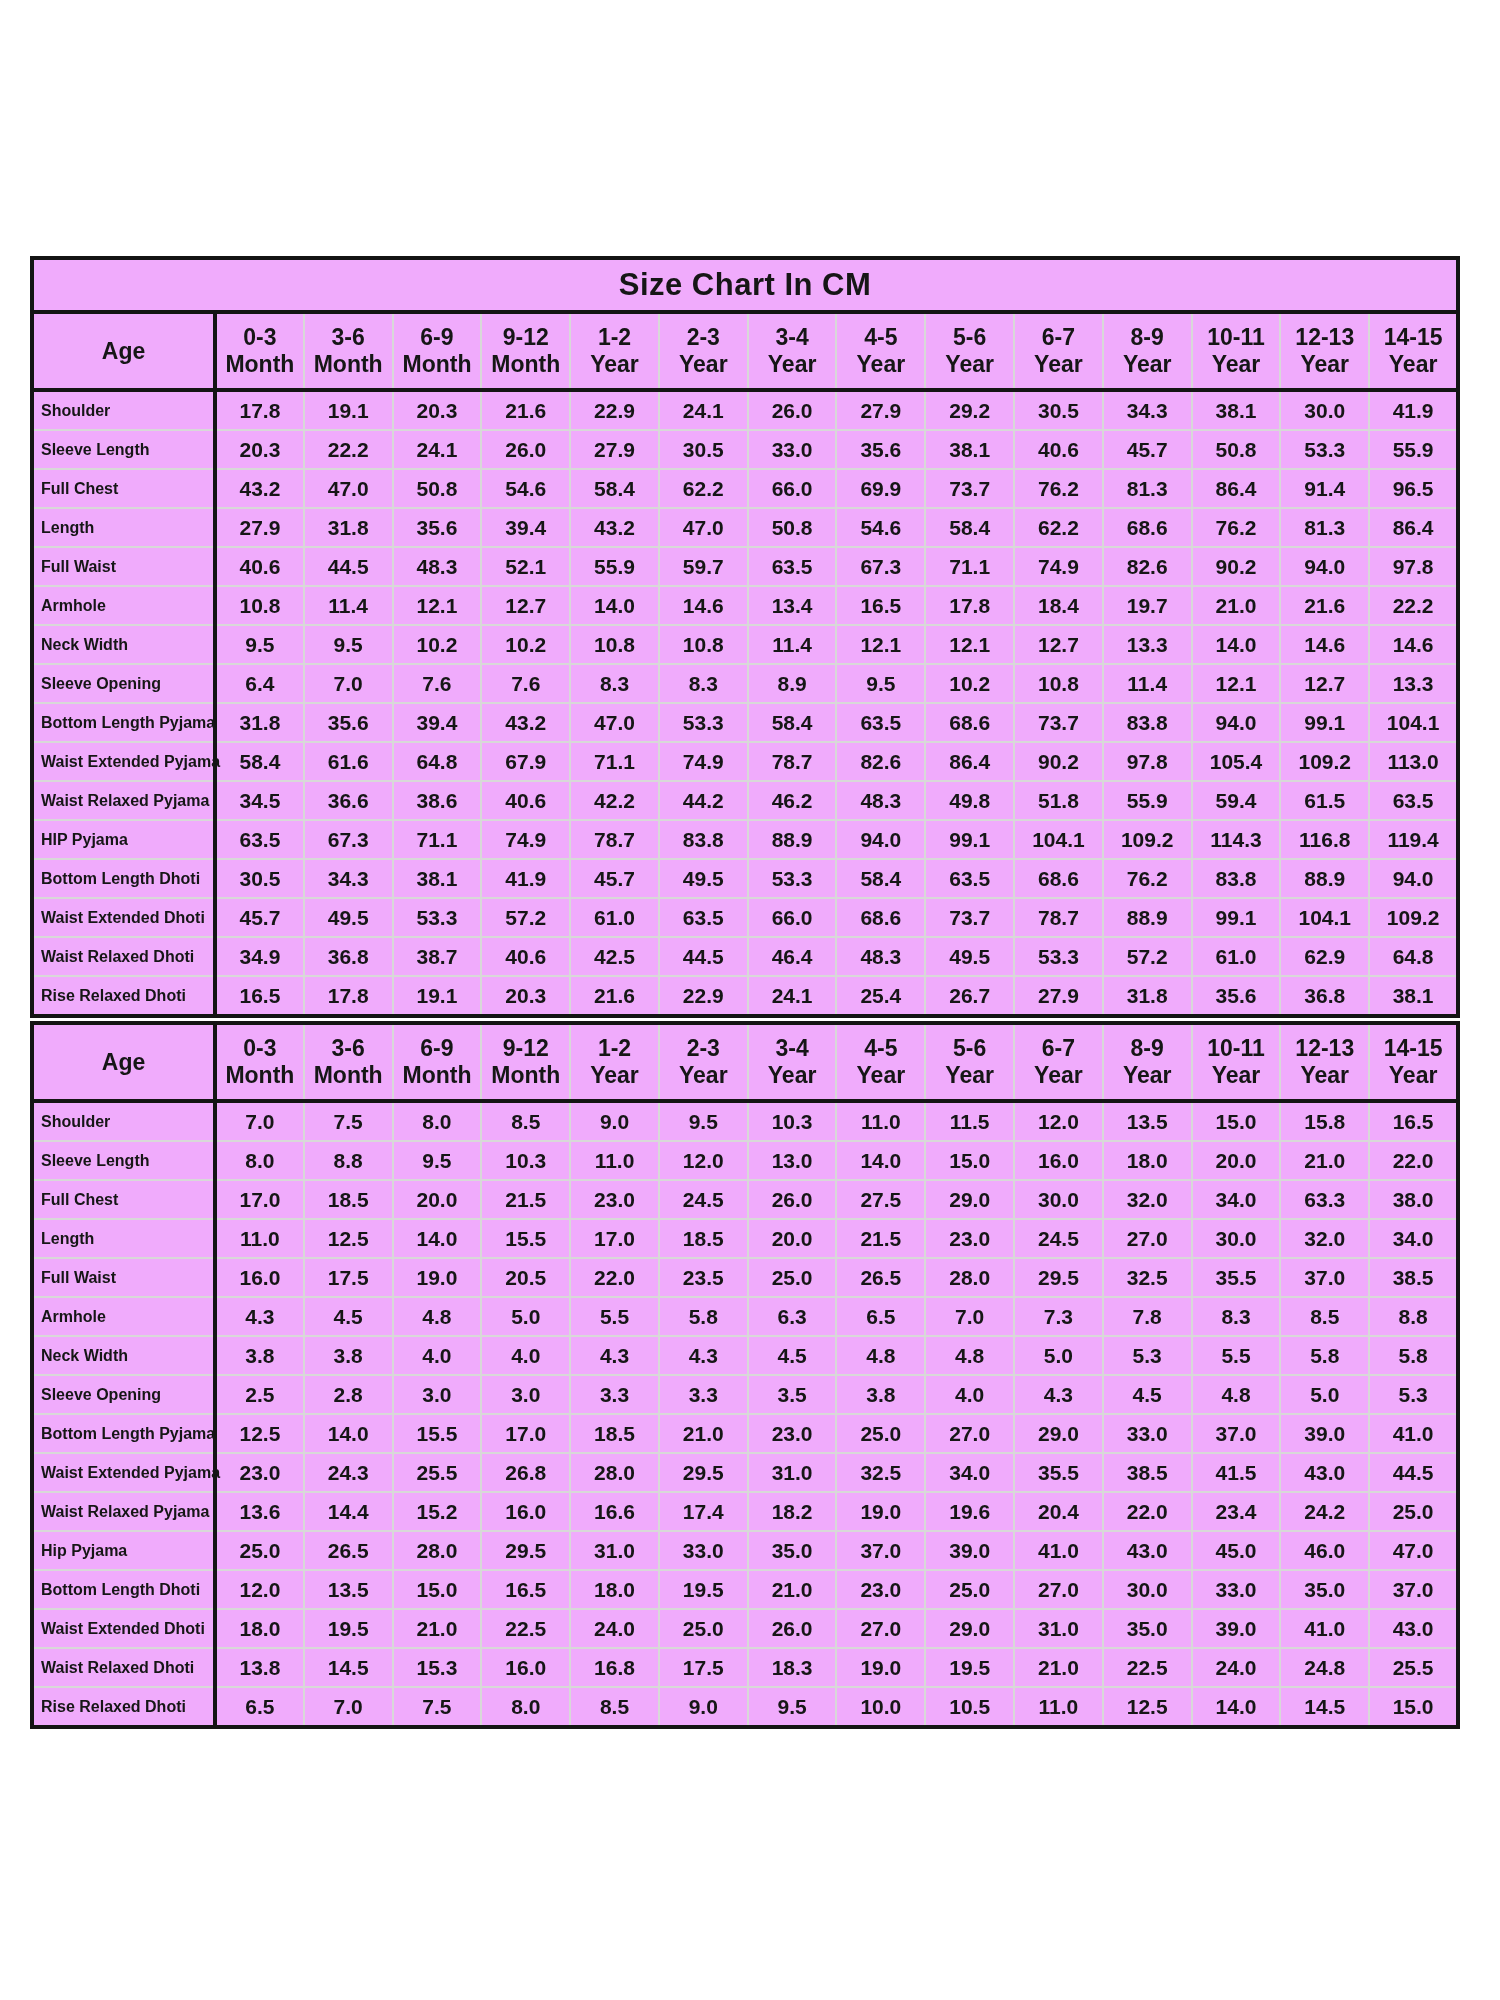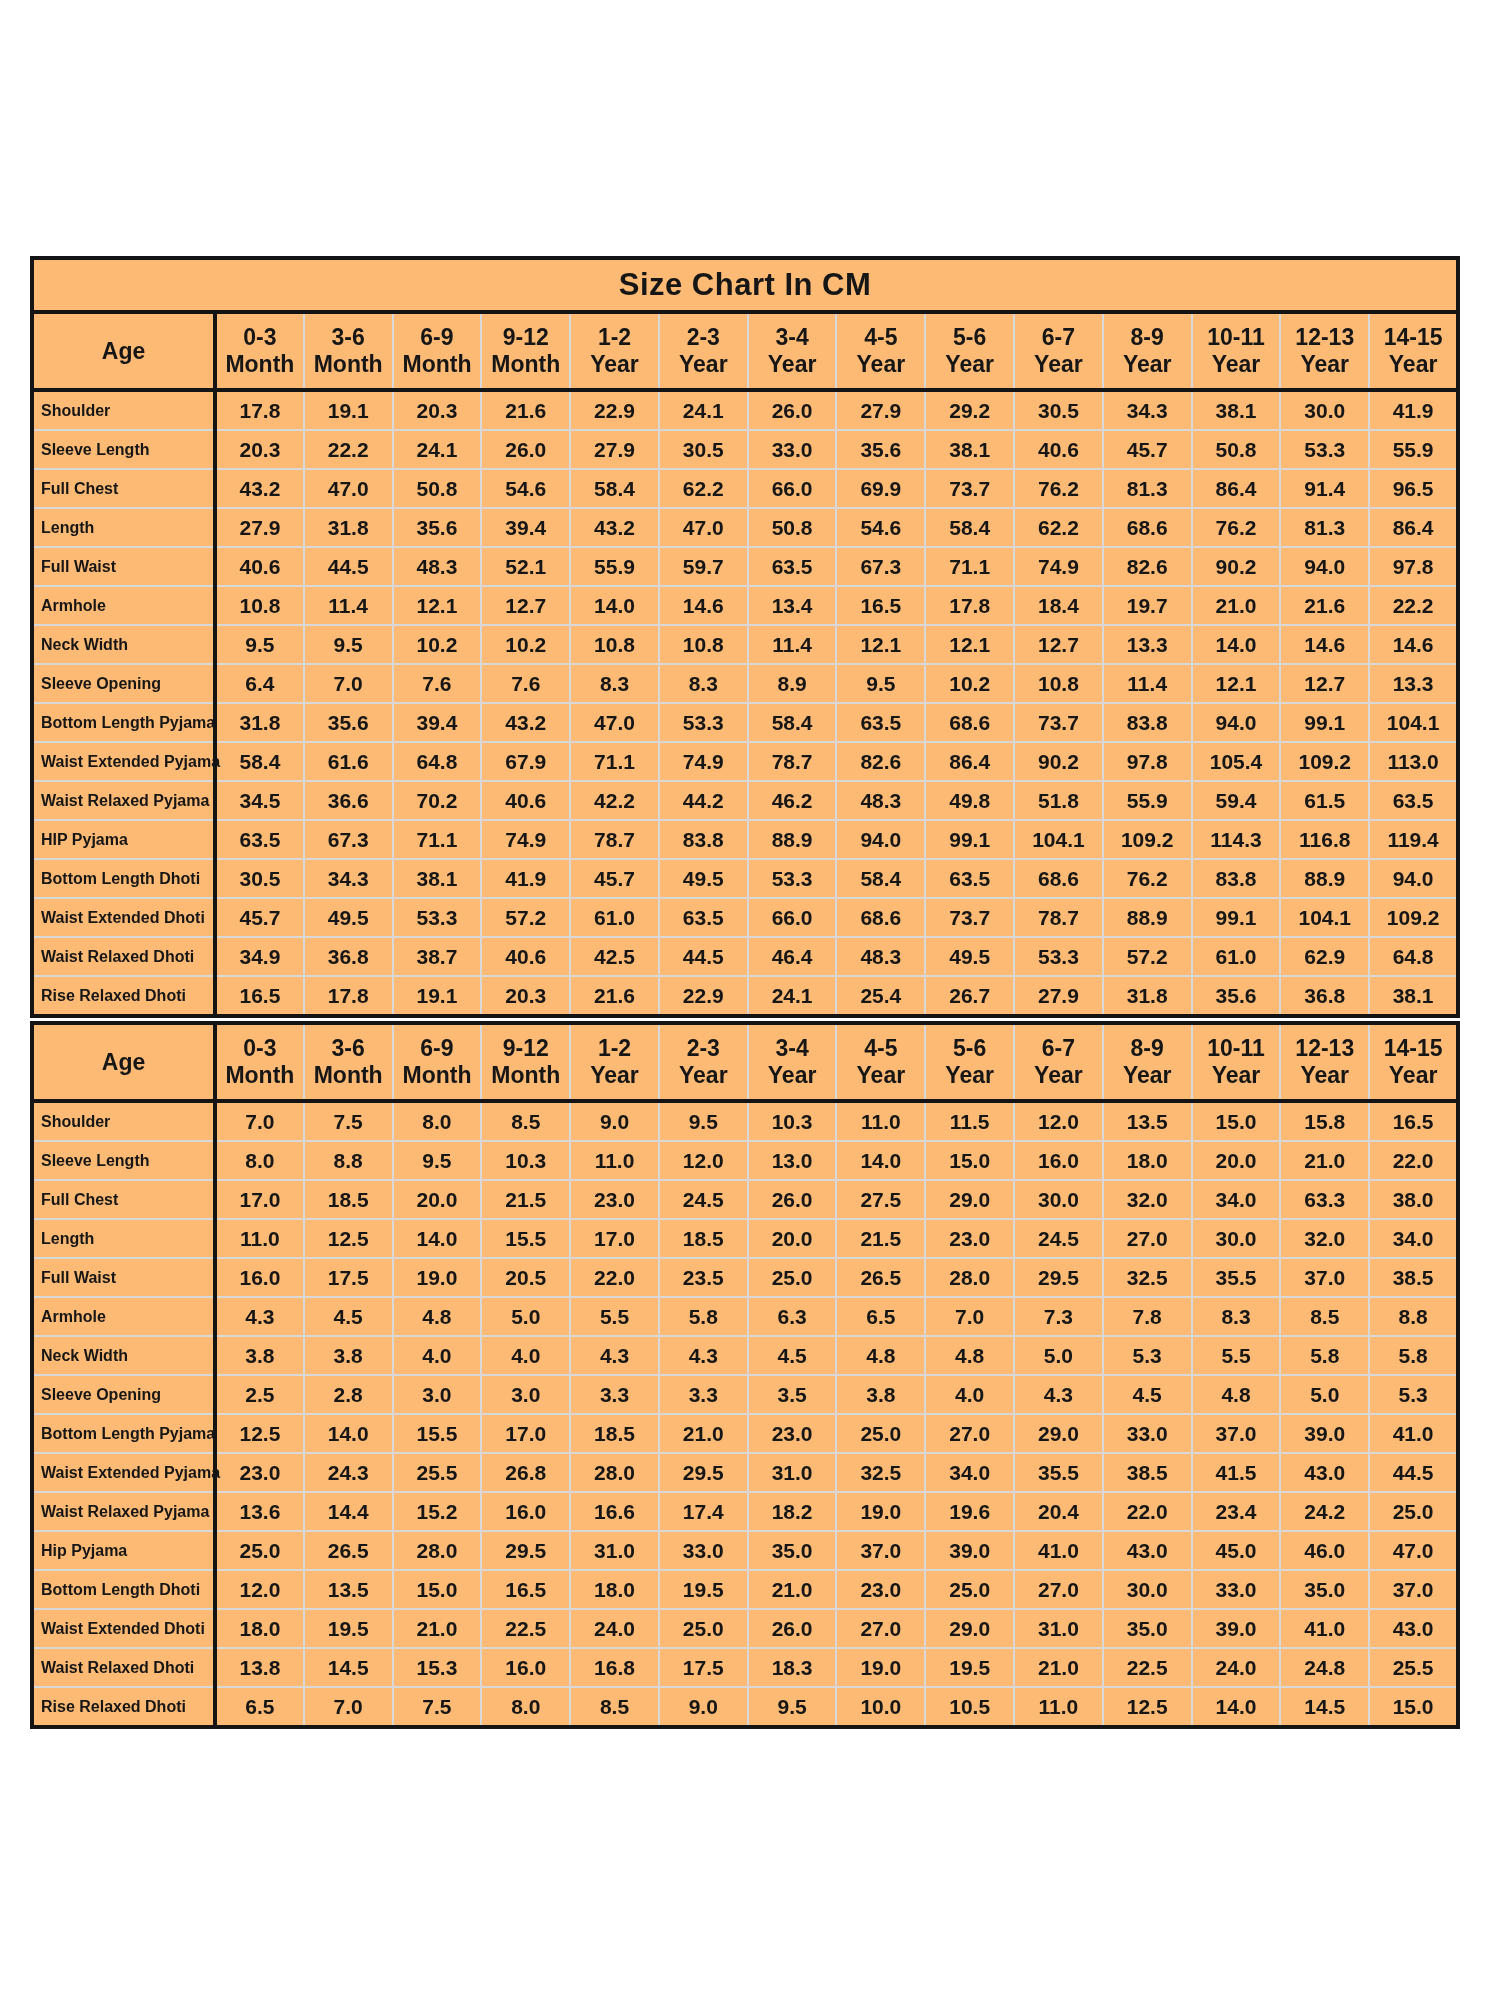--- a/index.html
+++ b/index.html
@@ -15,21 +15,21 @@
   .sheet {
     position: absolute;
     left: 30px;
     top: 256px;
     width: 1430px;
   }
   table.size-table {
     border-collapse: collapse;
     table-layout: fixed;
     width: 1430px;
-    background: #fdba74;
+    background: #f0abfc;
     border: 4px solid #141414;
     margin: 0 0 3px 0;
   }
   col.labelcol { width: 183px; }
   tr.title-row th {
     height: 48px;
     font-size: 31px;
     font-weight: bold;
     text-align: center;
     vertical-align: middle;
@@ -322,21 +322,21 @@
           <td class="val">90.2</td>
           <td class="val">97.8</td>
           <td class="val">105.4</td>
           <td class="val">109.2</td>
           <td class="val">113.0</td>
         </tr>
         <tr>
           <th class="rowlabel">Waist Relaxed Pyjama</th>
           <td class="val">34.5</td>
           <td class="val">36.6</td>
-          <td class="val">70.2</td>
+          <td class="val">38.6</td>
           <td class="val">40.6</td>
           <td class="val">42.2</td>
           <td class="val">44.2</td>
           <td class="val">46.2</td>
           <td class="val">48.3</td>
           <td class="val">49.8</td>
           <td class="val">51.8</td>
           <td class="val">55.9</td>
           <td class="val">59.4</td>
           <td class="val">61.5</td>

